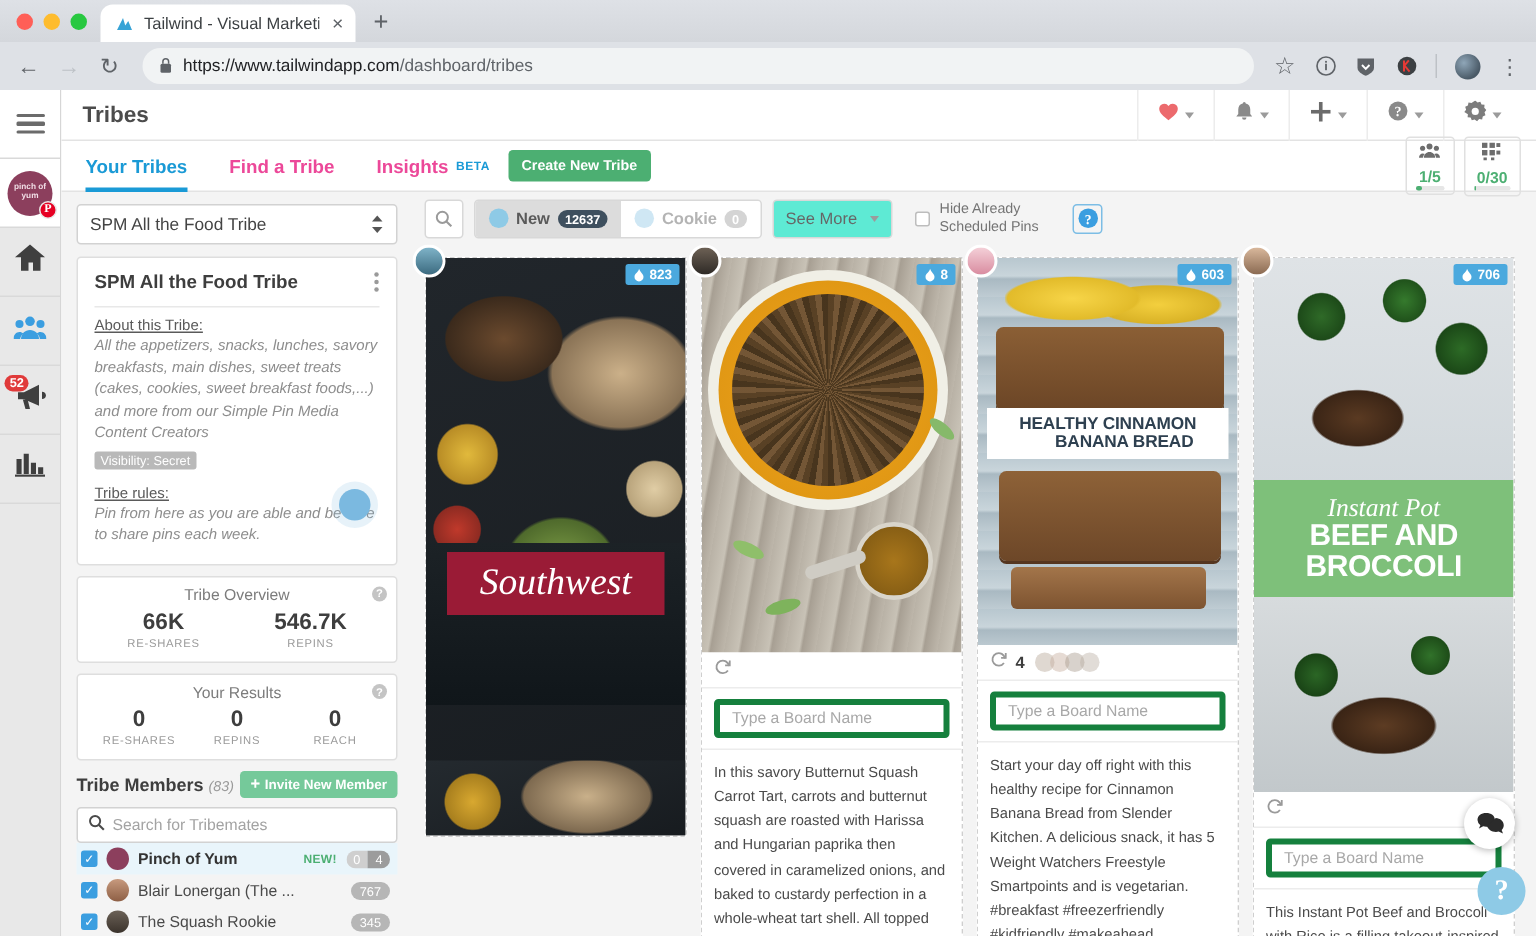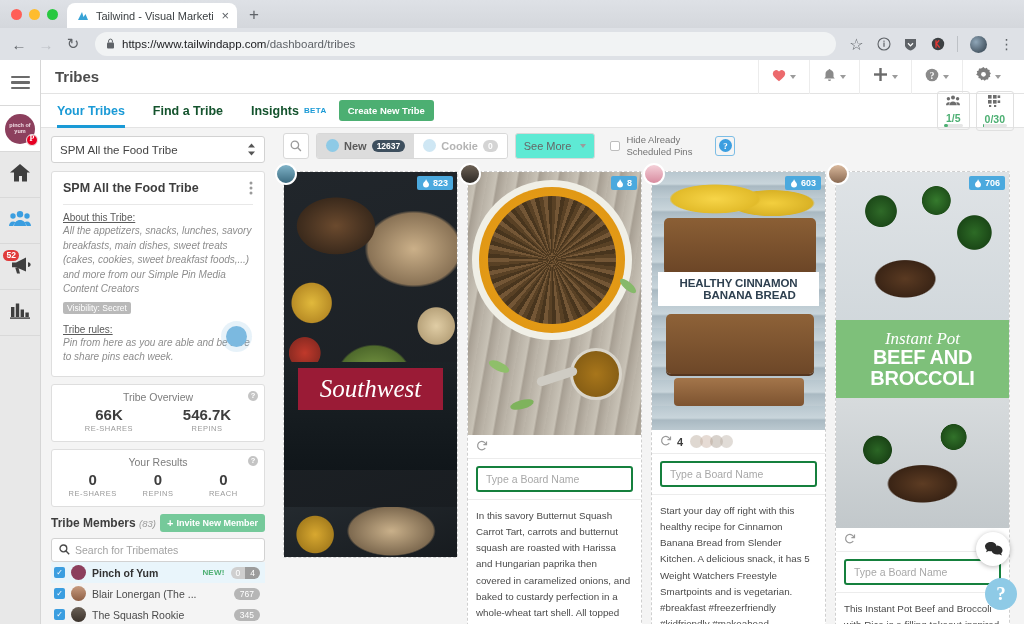--- a/index.html
+++ b/index.html
@@ -123,21 +123,21 @@
   }
   .caret { width:0;height:0;border-left:3.2px solid transparent;border-right:3.2px solid transparent;border-top:4px solid #9b9b9b; }
 
   .tabbar {
     height: 34px; background: #fff;
     border-bottom: 1px solid #e3e3e3;
     display: flex; align-items: center; padding: 0 10px 0 14px;
     gap: 0;
   }
   .tabitem {
-    font-size: 12.5px; font-weight: bold; color: #14532d;
+    font-size: 12.5px; font-weight: bold; color: #ec4899;
     padding: 0 14px; height: 34px; line-height: 34px;
     position: relative;
   }
   .tabitem:first-child { padding-left: 2px; }
   .tabitem.active { color: #1a9ad6; }
   .tabitem.active::after {
     content:''; position:absolute; left: 2px; right: 14px; bottom: 0;
     height: 2.5px; background: #1a9ad6;
   }
   .beta { font-size: 8px; color: #1a9ad6; font-weight: bold; margin-left: -9px; letter-spacing: .4px; }
@@ -276,21 +276,21 @@
   .pin-actions {
     display: flex; align-items: center; gap: 5px;
     padding: 5px 8px; border-bottom: 1px solid #ececec; height: 24px;
   }
   .refresh { color: #9a9a9a; font-size: 11px; }
   .act-count { font-size: 11px; font-weight: bold; color: #3e3e3e; }
   .mini-avs { display: flex; }
   .mini-av { width: 13px; height: 13px; border-radius: 50%; margin-left: -3px; opacity: .45; }
   .board-input {
     margin: 7px 8px; height: 26px;
-    border: 2px solid #15803d; border-radius: 3px;
+    border: 4px solid #15803d; border-radius: 3px;
     display: flex; align-items: center; padding: 0 8px;
     font-size: 10.5px; color: #a8a8a8;
   }
   .pin-desc {
     border-top: 1px solid #ececec;
     padding: 8px 8px 10px; font-size: 9.8px; color: #4a4a4a; line-height: 1.65;
   }
 
   
   .fab-chat {

